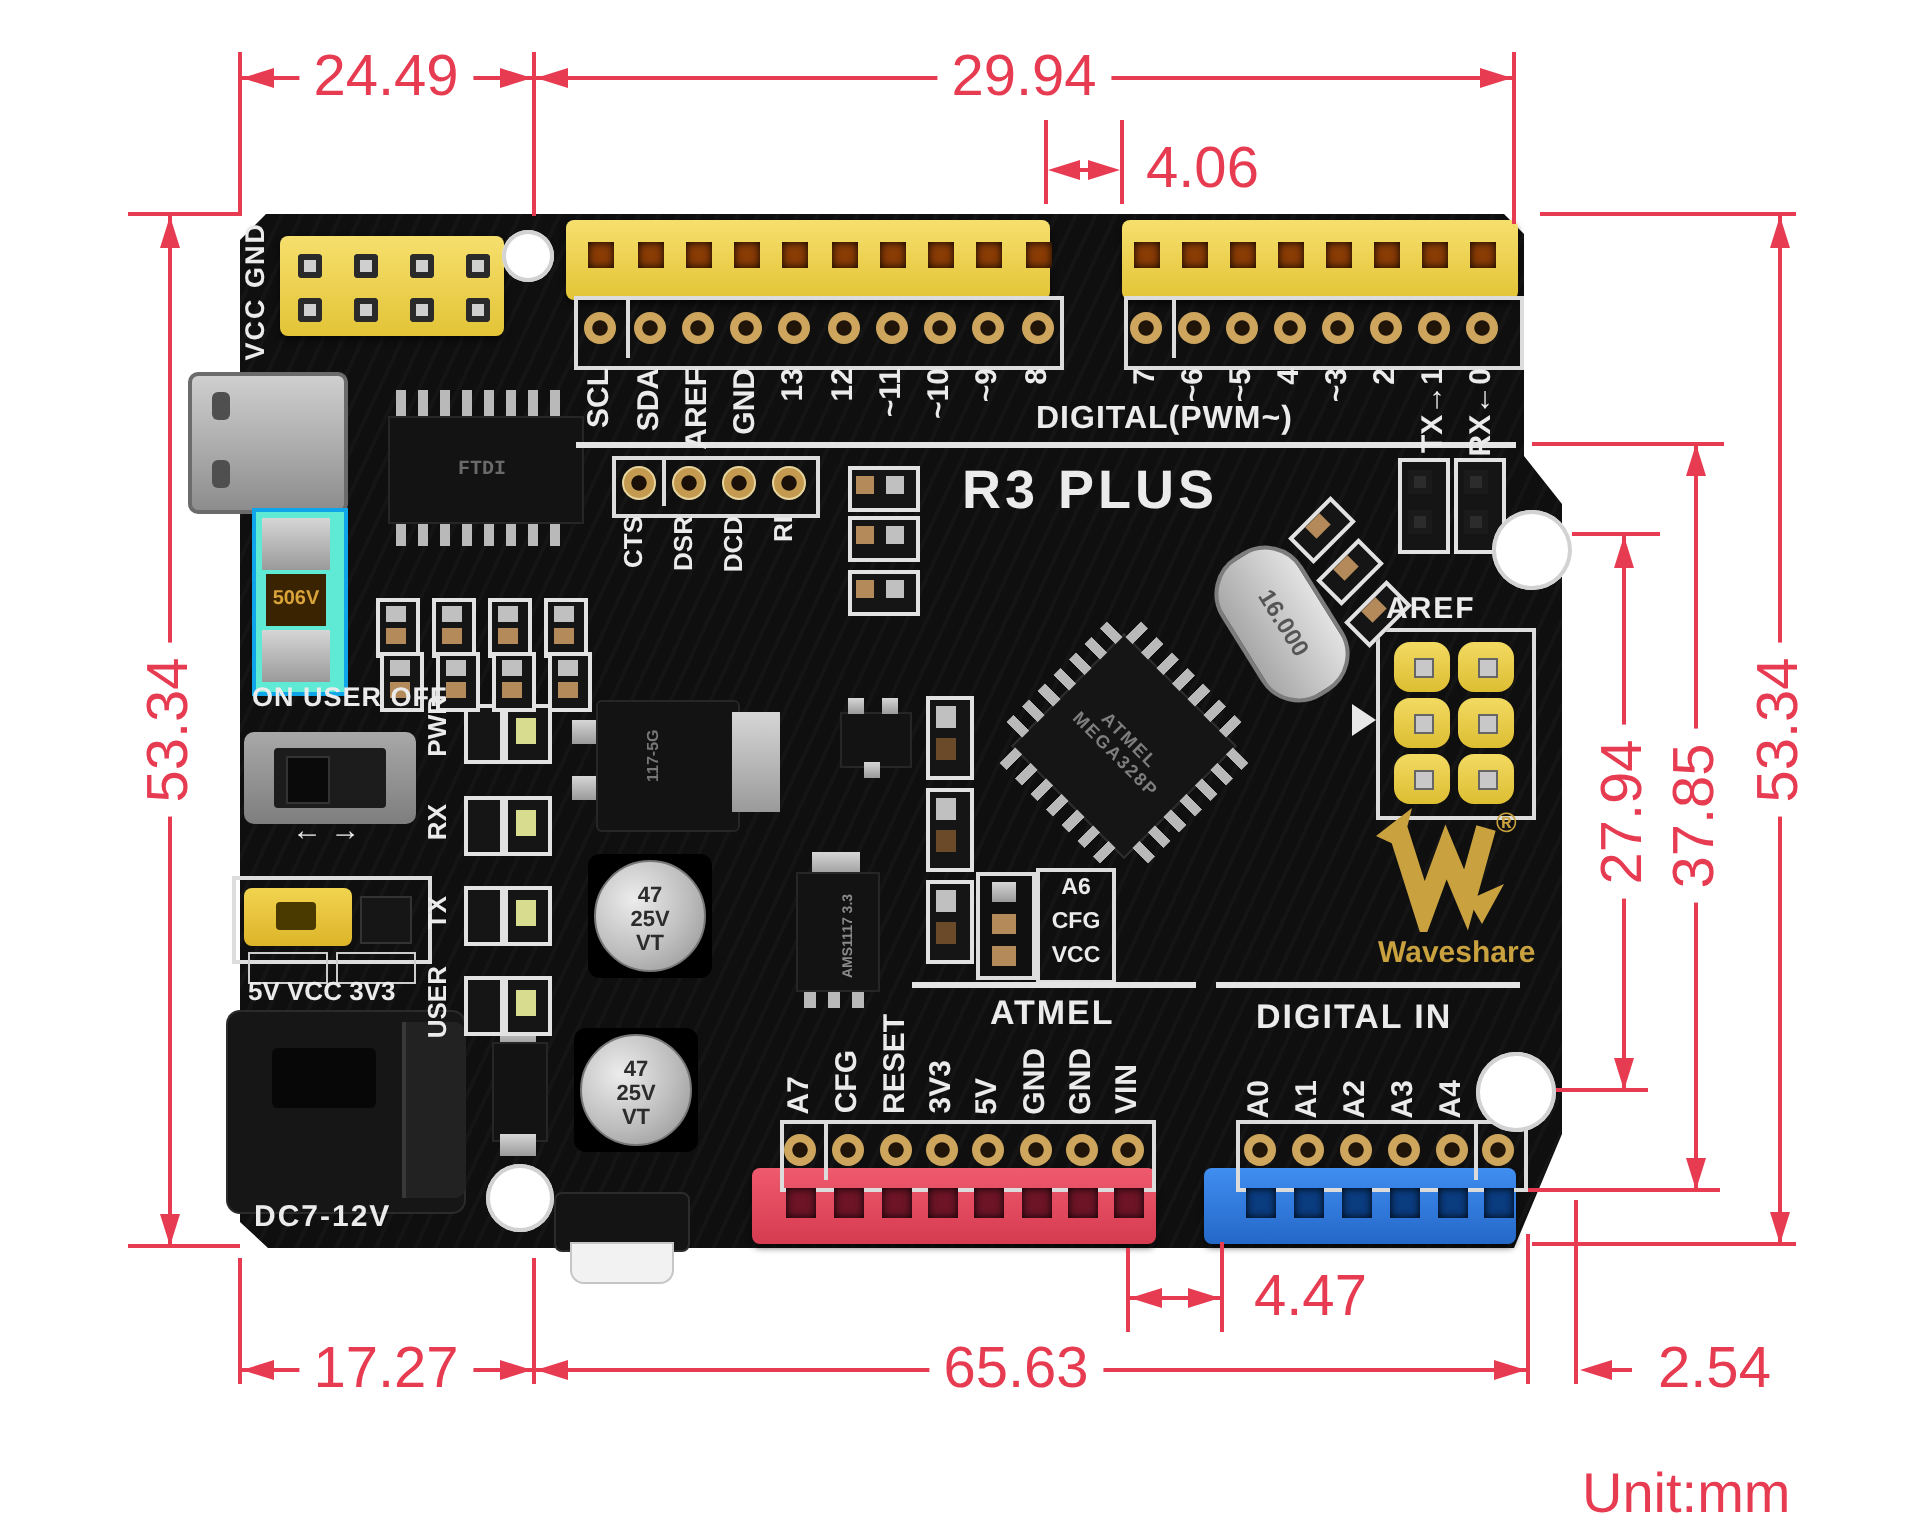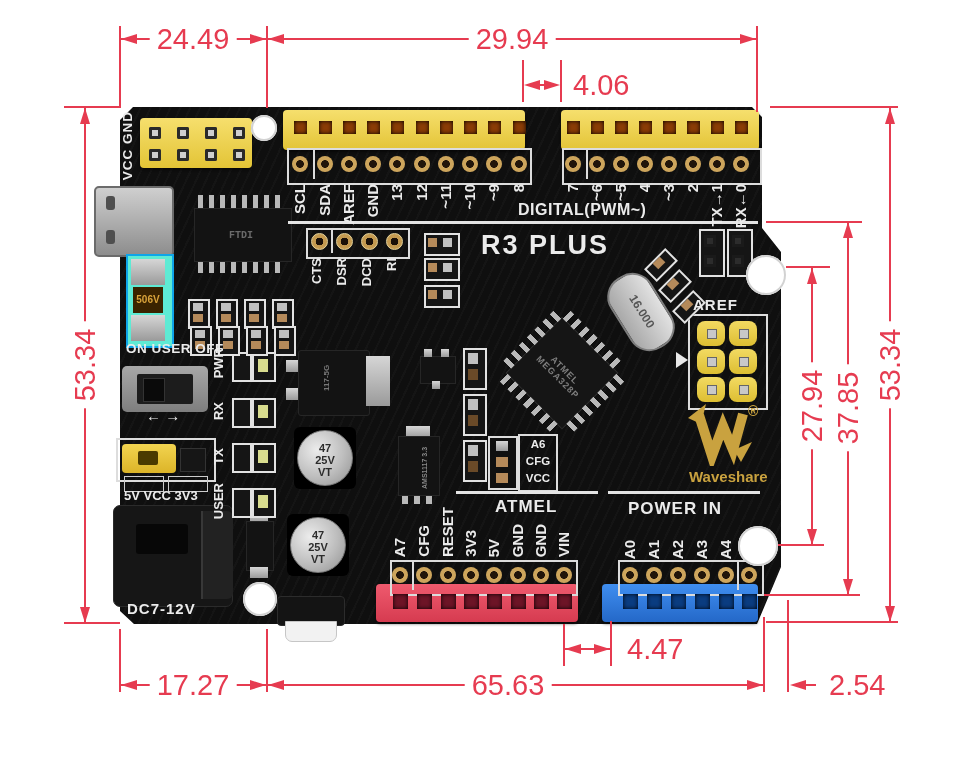--- a/index.html
+++ b/index.html
@@ -145,21 +145,21 @@
   <div style="position:absolute;left:600px;top:288px;width:78px;height:44px;border-radius:22px;transform:rotate(58deg);background:linear-gradient(180deg,#e2e2e2,#a8a8a8);border:2px solid #7d7d7d;z-index:9;color:#555;font-size:12px;font-weight:bold;text-align:center;line-height:42px;">
     <span>16.000</span>
   </div>
 
   <div class="sline" style="left:288px;top:221px;width:470px;height:2.5px;"></div>
   <span class="silk" style="left:518px;top:202px;font-size:16px;letter-spacing:.5px;">DIGITAL(PWM~)</span>
   <span class="silk" style="left:481px;top:232px;font-size:27px;letter-spacing:2px;">R3 PLUS</span>
   <div class="sline" style="left:456px;top:491px;width:142px;height:2.5px;"></div>
   <span class="silk" style="left:495px;top:498px;font-size:17px;letter-spacing:1px;">ATMEL</span>
   <div class="sline" style="left:608px;top:491px;width:152px;height:2.5px;"></div>
-  <span class="silk" style="left:628px;top:500px;font-size:17px;letter-spacing:1px;">POWER IN</span>
+  <span class="silk" style="left:628px;top:500px;font-size:17px;letter-spacing:1px;">DIGITAL IN</span>
 
   <span class="silk" style="left:693px;top:297px;font-size:15px;letter-spacing:1px;">AREF</span>
   <div style="position:absolute;left:676px;top:352px;width:0;height:0;border-top:8px solid transparent;border-bottom:8px solid transparent;border-left:12px solid #e8e8e8;z-index:12;"></div>
   <div style="position:absolute;left:688px;top:314px;width:76px;height:92px;border:2px solid #ddd;z-index:8;"></div>
 
   <svg width="78" height="64" viewBox="0 0 78 64" style="position:absolute;left:682px;top:402px;z-index:12;">
     <polygon points="6,16 24,2 19,22" fill="#c9a23f"></polygon>
     <path d="M17 13 L30 54 L41 24 L51 48 L61 12" stroke="#c9a23f" stroke-width="10" fill="none"></path>
     <polygon points="52,48 70,40 59,60" fill="#c9a23f"></polygon>
   </svg>
@@ -251,20 +251,21 @@
 
   <div class="dline" style="left:268px;top:684px;width:495px;height:2px;"></div>
   <div class="arr l" style="left:268px;top:680px;"></div>
   <div class="arr r" style="left:747px;top:680px;"></div>
   <div class="dlabel" style="left:508px;top:685px;">65.63</div>
 
   <div class="arr l" style="left:790px;top:680px;"></div>
   <div class="dline" style="left:806px;top:684px;width:10px;height:2px;"></div>
   <div class="dlabel start" style="left:822px;top:685px;background:transparent;">2.54</div>
 
+  <div class="dlabel start" style="left:784px;top:747px;background:transparent;font-size:28px;">Unit:mm</div>
 
 <div class="yhdr" style="left: 283px; top: 110px; width: 242px; height: 40px;"></div>
     <div class="yhdr" style="left: 561px; top: 110px; width: 198px; height: 40px;"></div>
     <div class="notch" style="left: 293.5px; top: 121px; width: 13px; height: 13px; background: rgb(138, 60, 5);"></div>
     <div class="notch" style="left: 318.5px; top: 121px; width: 13px; height: 13px; background: rgb(138, 60, 5);"></div>
     <div class="notch" style="left: 342.5px; top: 121px; width: 13px; height: 13px; background: rgb(138, 60, 5);"></div>
     <div class="notch" style="left: 366.5px; top: 121px; width: 13px; height: 13px; background: rgb(138, 60, 5);"></div>
     <div class="notch" style="left: 390.5px; top: 121px; width: 13px; height: 13px; background: rgb(138, 60, 5);"></div>
     <div class="notch" style="left: 415.5px; top: 121px; width: 13px; height: 13px; background: rgb(138, 60, 5);"></div>
     <div class="notch" style="left: 439.5px; top: 121px; width: 13px; height: 13px; background: rgb(138, 60, 5);"></div>

